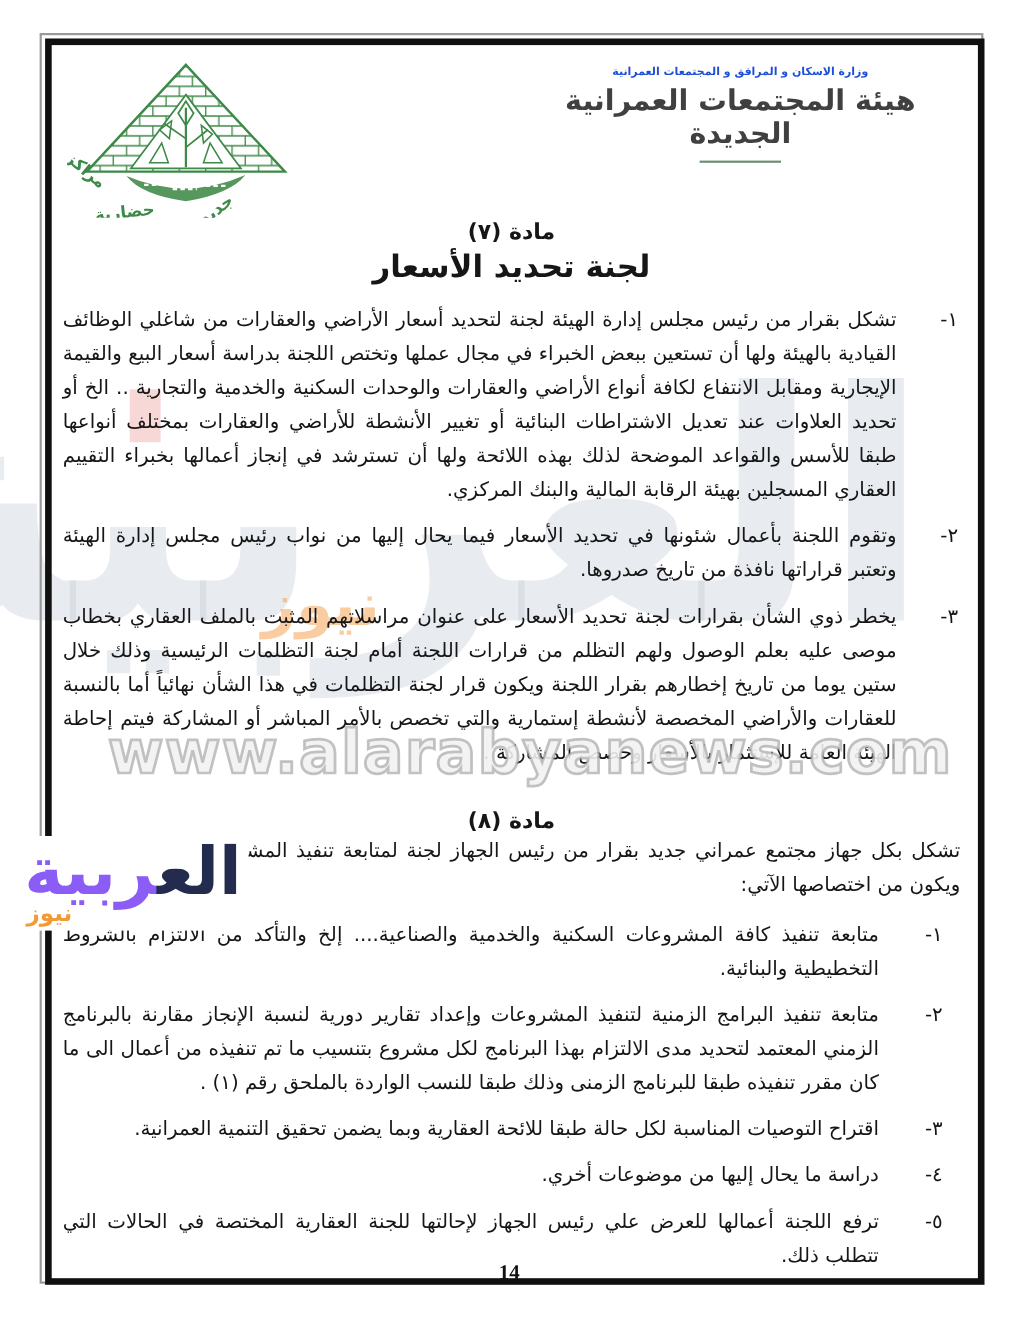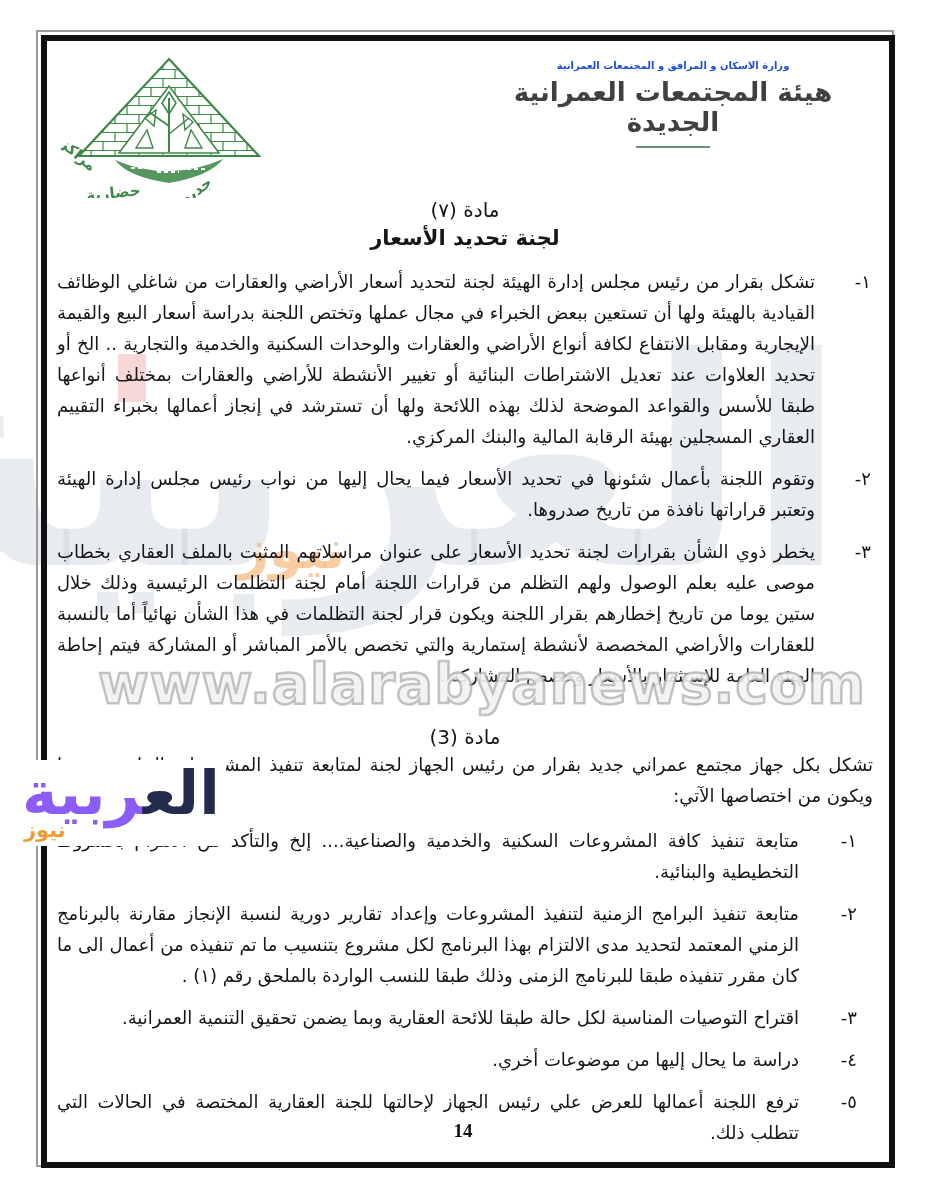--- a/index.html
+++ b/index.html
@@ -23,35 +23,35 @@
     position:absolute;left:57px;top:44px;width:816px;z-index:2;
     direction:rtl;color:#161616;
   }
   .header{position:relative;height:152px;}
   .logo{position:absolute;left:4px;top:12px;width:215px;height:142px;}
   .header-text{position:absolute;right:0;top:16px;width:400px;text-align:center;}
   .ministry{font-size:10px;font-weight:bold;color:#1d4ed8;text-align:center;}
   .authority{font-size:26px;font-weight:bold;color:#404040;margin-top:6px;}
   .header-rule{width:74px;height:2px;background:#6b8f72;margin:9px auto 0;}
 
-  .art-title{text-align:center;font-weight:normal;font-size:20px;margin-top:2px;}
-  .art-subtitle{text-align:center;font-weight:bold;font-size:21px;margin-top:4px;margin-bottom:16px;}
+  .art-title{text-align:center;font-weight:bold;font-size:20px;margin-top:2px;}
+  .art-subtitle{text-align:center;font-weight:bold;font-size:28px;margin-top:4px;margin-bottom:16px;}
   .mt-big{margin-top:34px;}
 
   .numlist .item{
     position:relative;padding-right:58px;margin-bottom:11px;
     font-size:18px;line-height:31px;text-align:justify;
   }
   .numlist .item .num{position:absolute;right:2px;top:0;}
   .numlist.art8 .item{padding-right:74px;}
   .numlist.art8 .item .num{right:16px;}
   .intro{font-size:18px;line-height:31px;text-align:justify;margin-bottom:14px;}
 
   .page-num{
-    position:absolute;left:36px;top:1120px;width:854px;text-align:center;
+    position:absolute;left:36px;top:1147px;width:854px;text-align:center;
     font-family:"Liberation Serif", serif;font-weight:bold;font-size:19px;
     color:#111;z-index:2;
   }
   
   .wm-ghost{
     position:absolute;left:46px;top:300px;width:800px;z-index:1;
     direction:rtl;text-align:center;
     font-weight:bold;font-size:290px;line-height:330px;
     color:rgba(197,205,215,0.40);letter-spacing:-6px;
     pointer-events:none;
@@ -144,21 +144,21 @@
       <div class="item">
         <span class="num">٢-</span>
         <span>وتقوم اللجنة بأعمال شئونها في تحديد الأسعار فيما يحال إليها من نواب رئيس مجلس إدارة الهيئة وتعتبر قراراتها نافذة من تاريخ صدروها.</span>
       </div>
       <div class="item">
         <span class="num">٣-</span>
         <span>يخطر ذوي الشأن بقرارات لجنة تحديد الأسعار على عنوان مراسلاتهم المثبت بالملف العقاري بخطاب موصى عليه بعلم الوصول ولهم التظلم من قرارات اللجنة أمام لجنة التظلمات الرئيسية وذلك خلال ستين يوما من تاريخ إخطارهم بقرار اللجنة ويكون قرار لجنة التظلمات في هذا الشأن نهائياً أما بالنسبة للعقارات والأراضي المخصصة لأنشطة إستمارية والتي تخصص بالأمر المباشر أو المشاركة فيتم إحاطة الهيئة العامة للإستثمار بالأسعار وحصص المشاركة .</span>
       </div>
     </div>
 
-    <div class="art-title mt-big">مادة (3)</div>
+    <div class="art-title mt-big">مادة (٨)</div>
     <div class="intro">تشكل بكل جهاز مجتمع عمراني جديد بقرار من رئيس الجهاز لجنة لمتابعة تنفيذ المشروعات الجاري تنفيذها ويكون من اختصاصها الآتي:</div>
 
     <div class="numlist art8">
       <div class="item">
         <span class="num">١-</span>
         <span>متابعة تنفيذ كافة المشروعات السكنية والخدمية والصناعية.... إلخ والتأكد من الالتزام بالشروط التخطيطية والبنائية.</span>
       </div>
       <div class="item">
         <span class="num">٢-</span>
         <span>متابعة تنفيذ البرامج الزمنية لتنفيذ المشروعات وإعداد تقارير دورية لنسبة الإنجاز مقارنة بالبرنامج الزمني المعتمد لتحديد مدى الالتزام بهذا البرنامج لكل مشروع بتنسيب ما تم تنفيذه من أعمال الى ما كان مقرر تنفيذه طبقا للبرنامج الزمنى وذلك طبقا للنسب الواردة بالملحق رقم (١) .</span>

